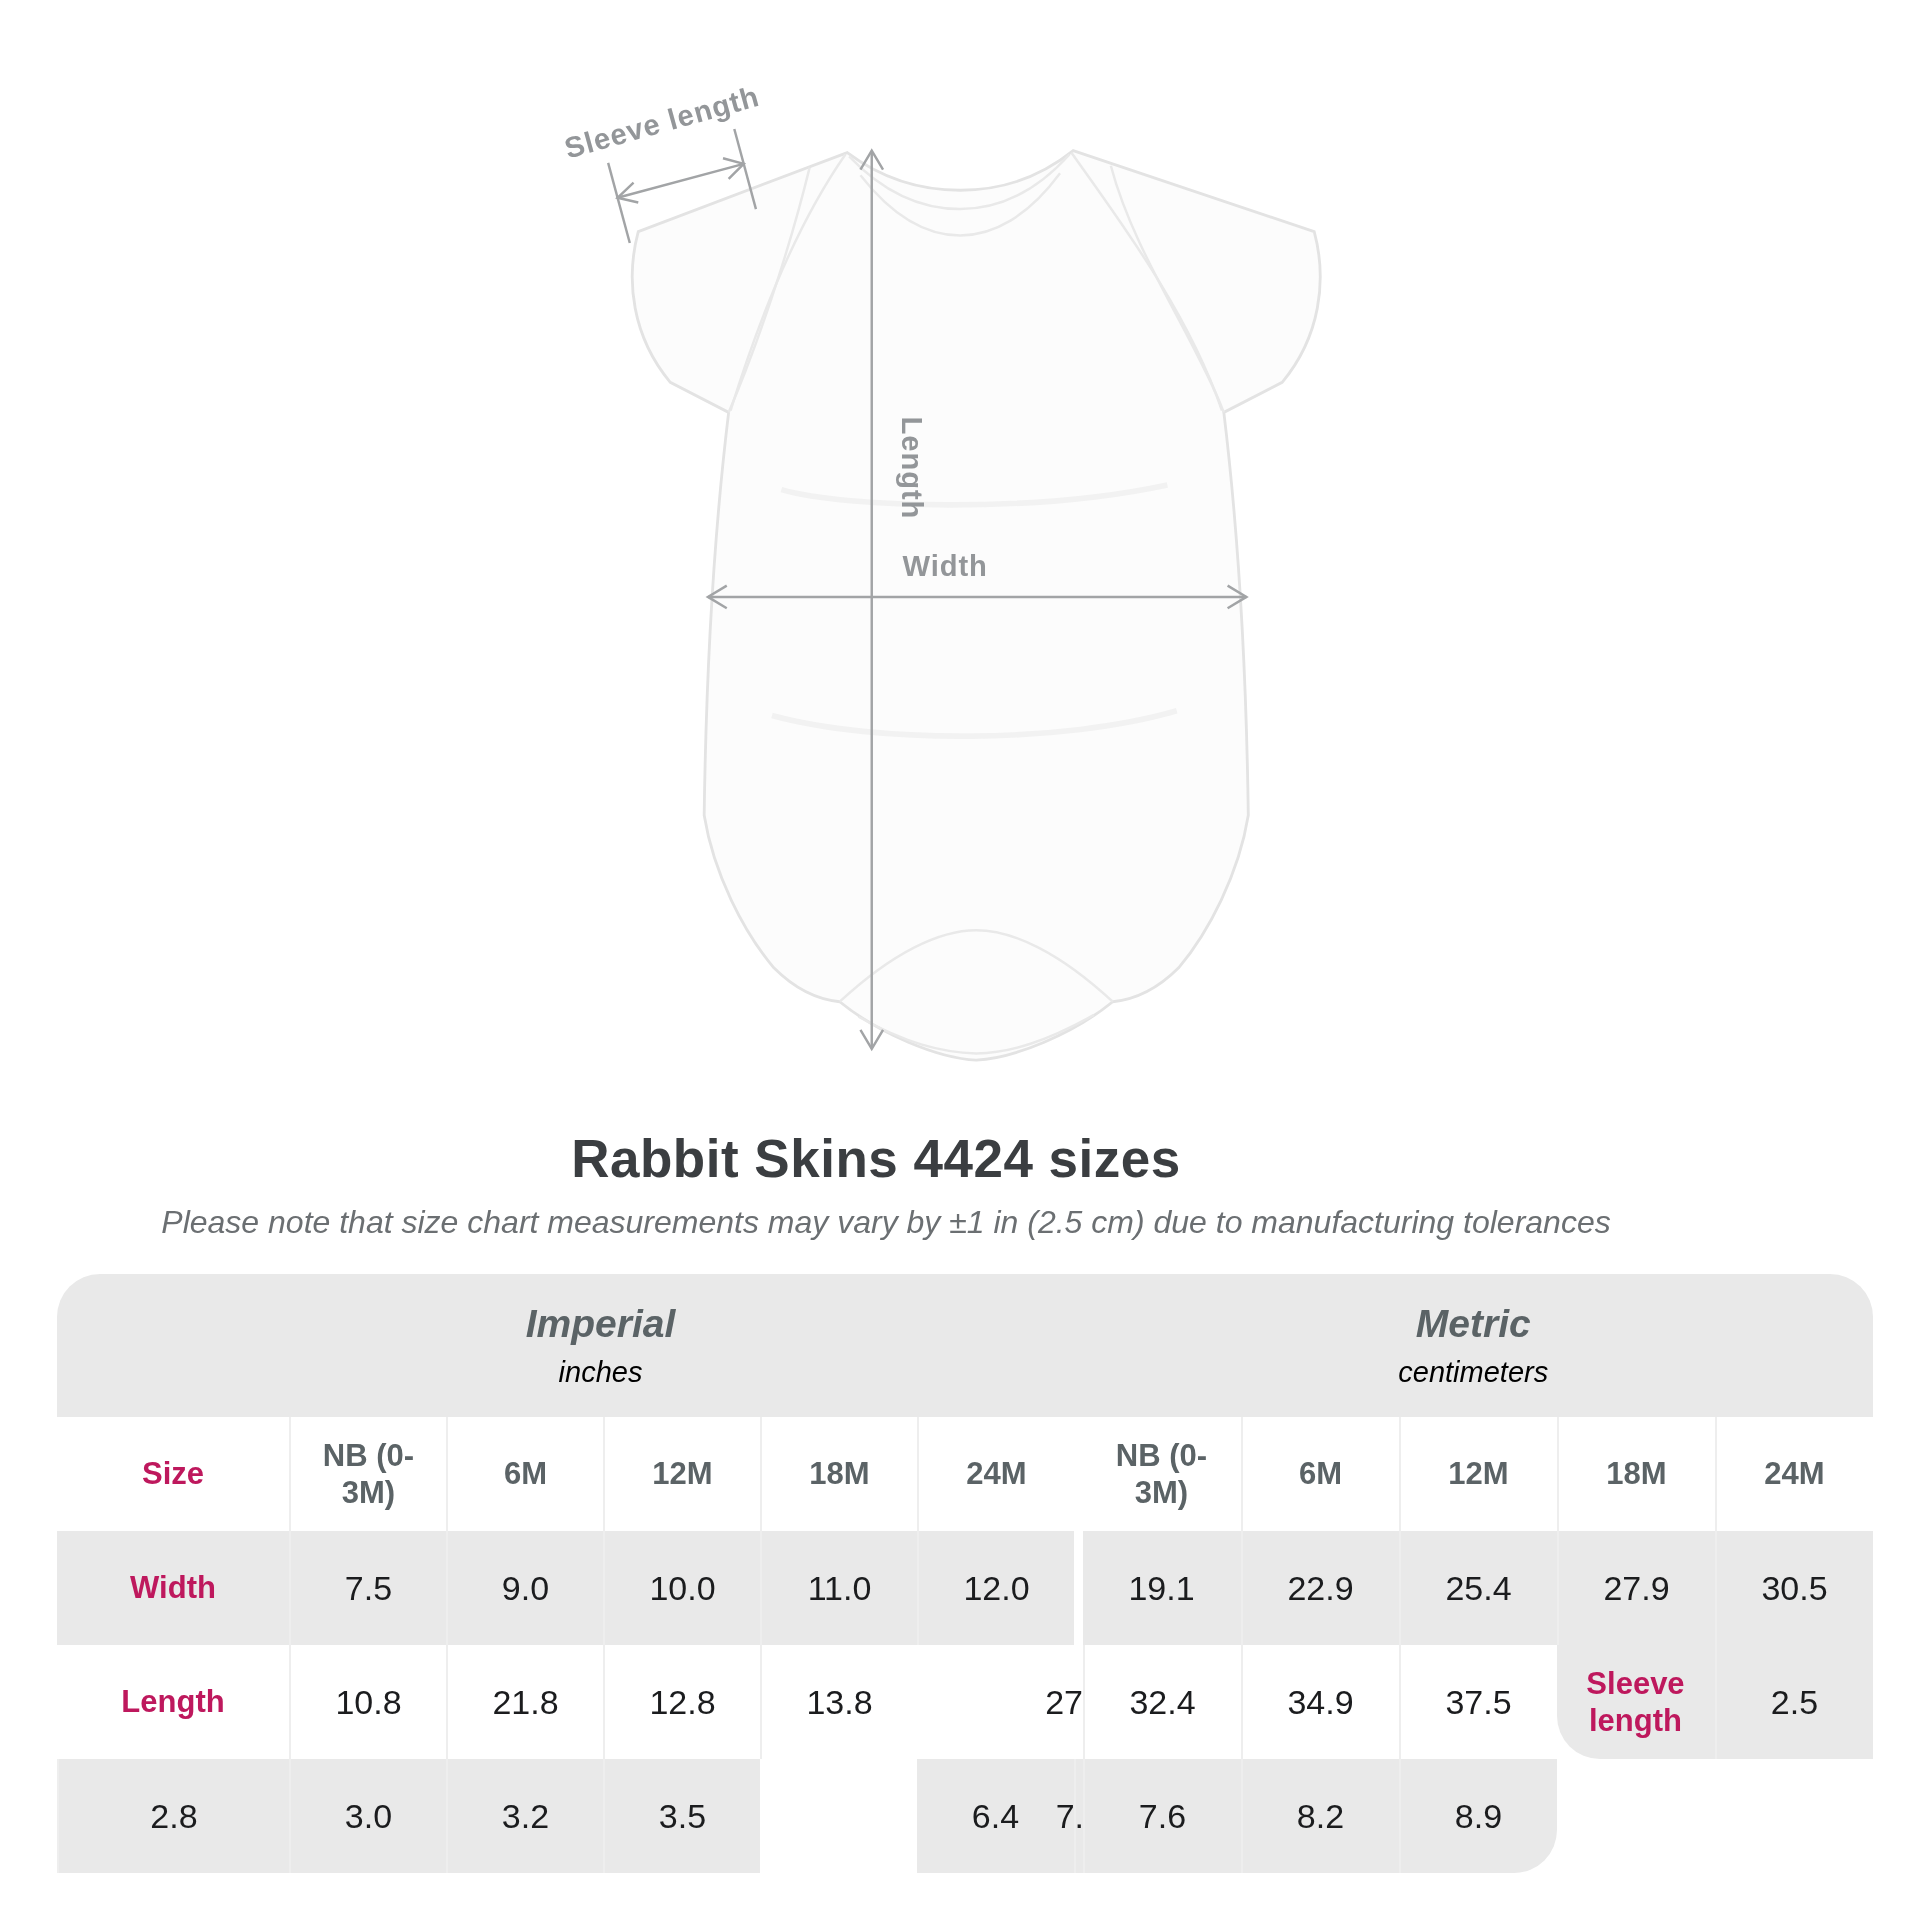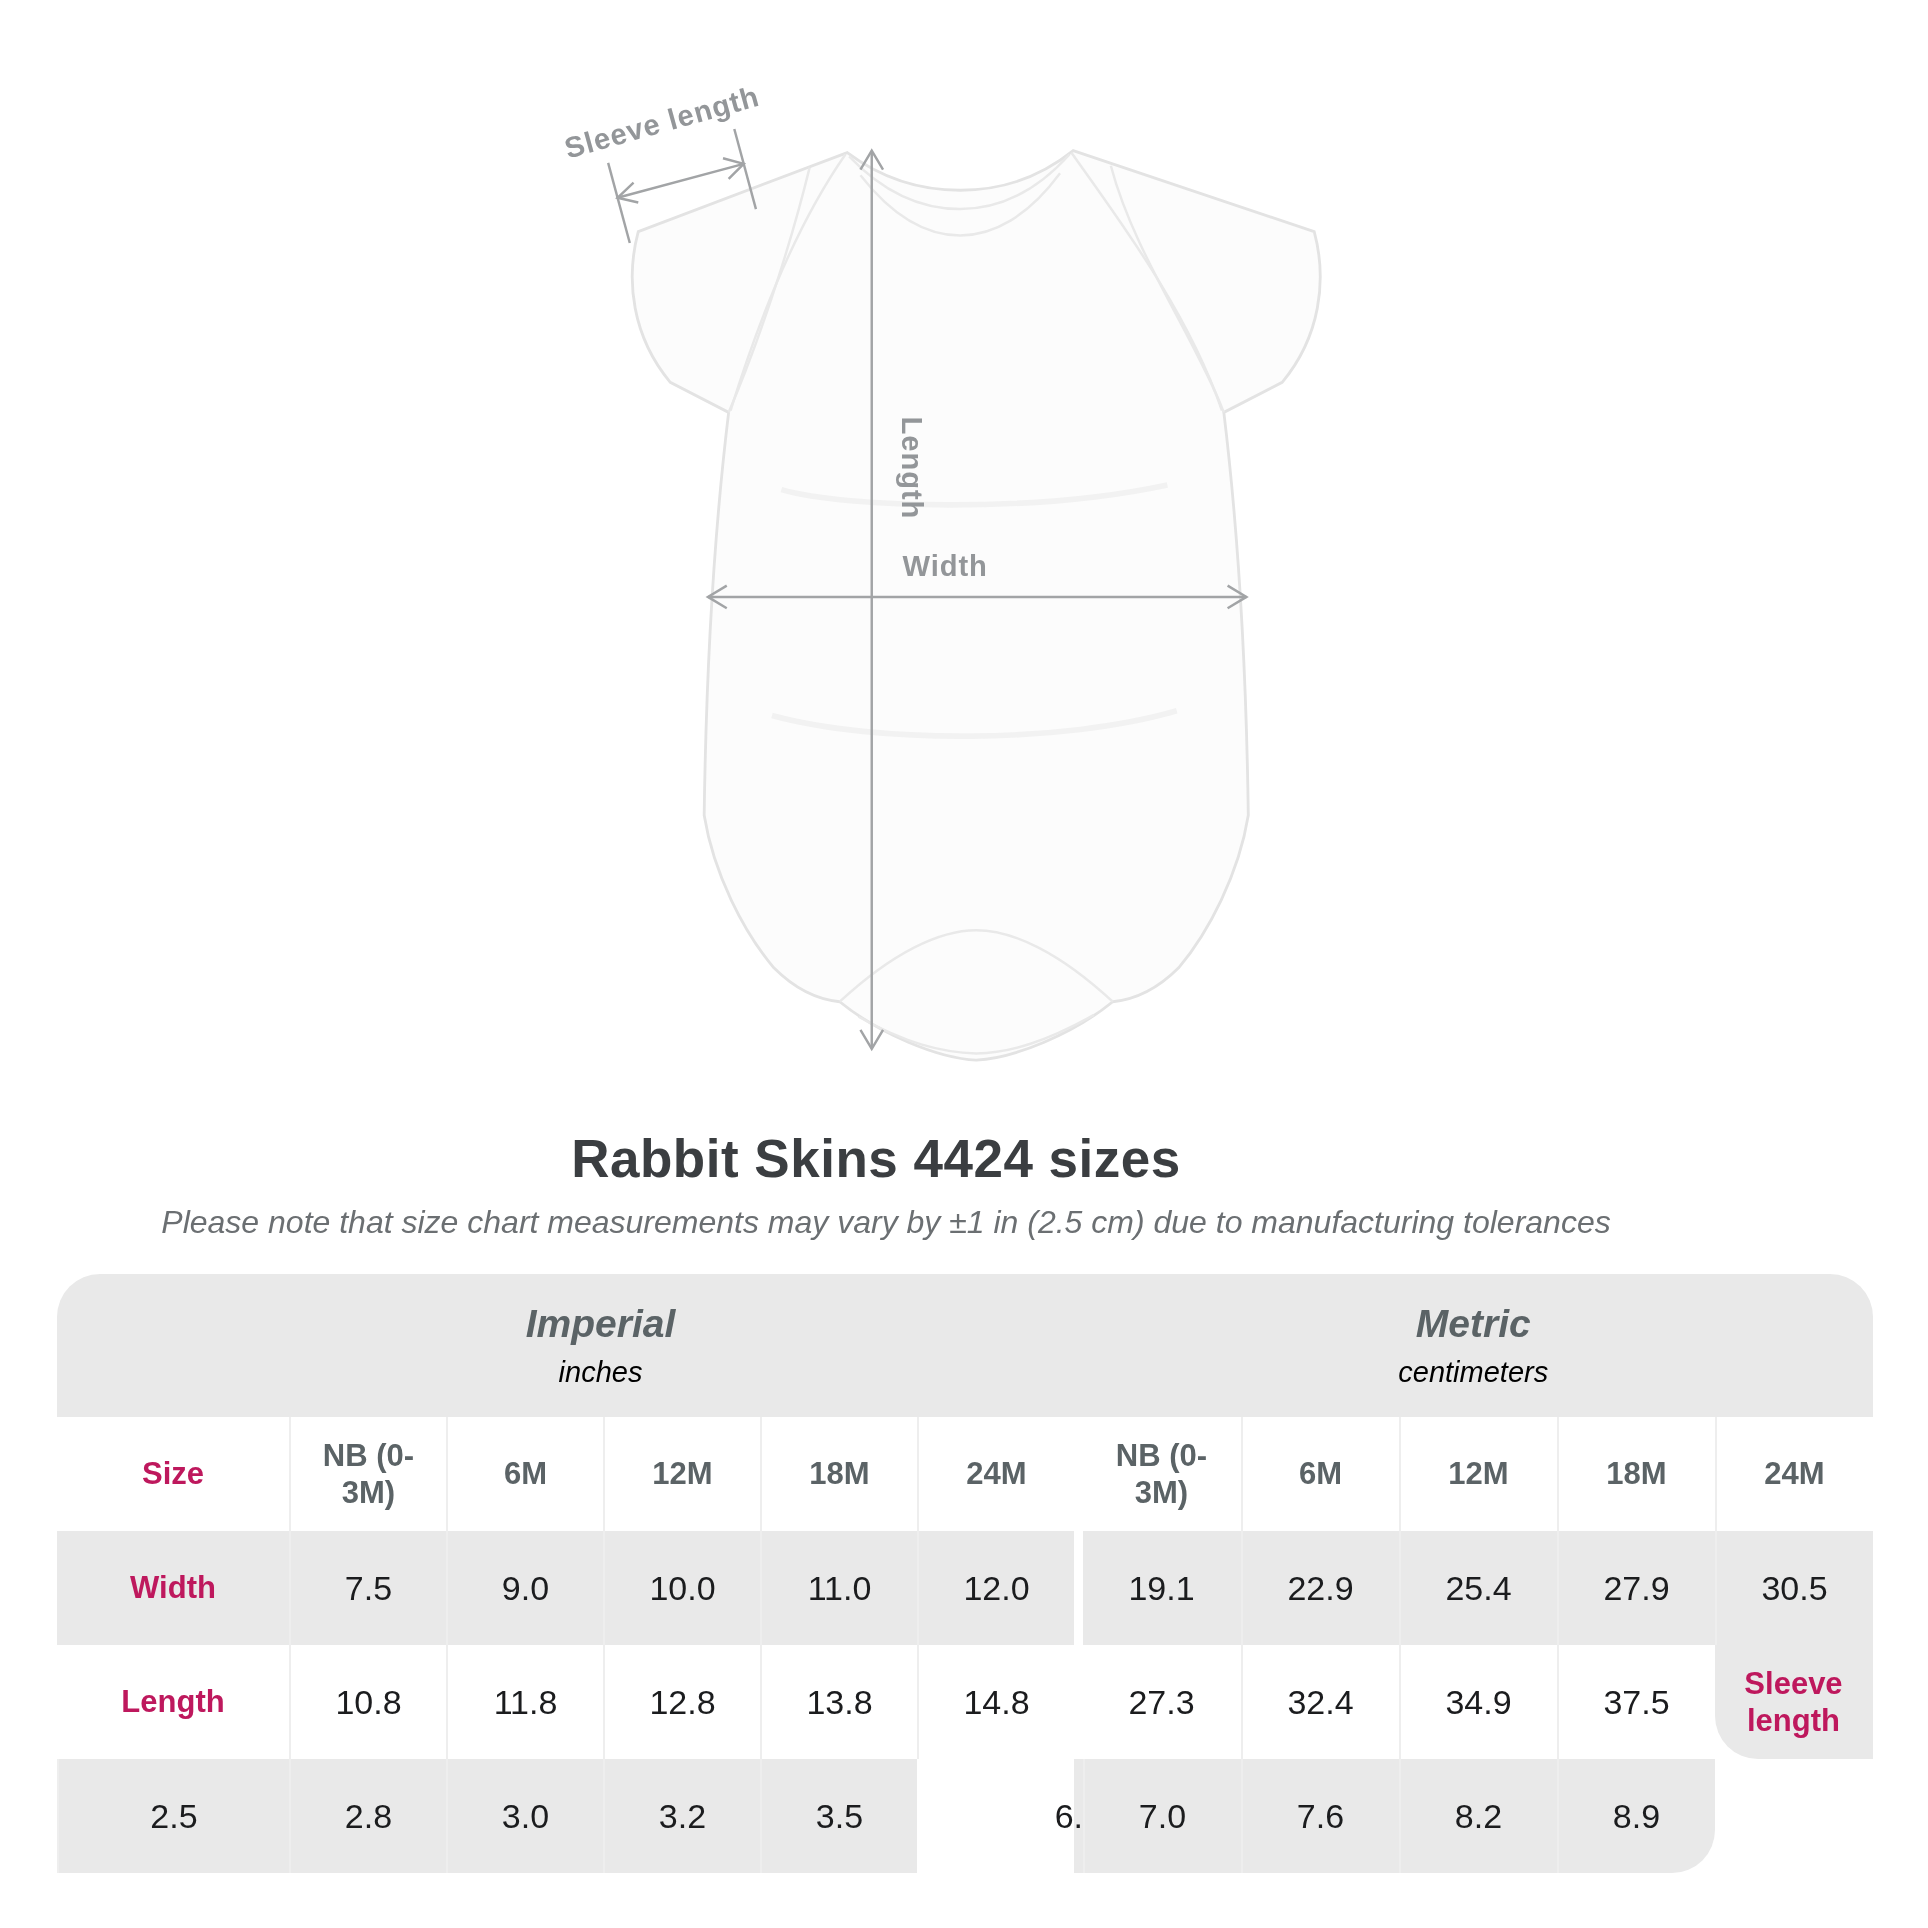--- a/index.html
+++ b/index.html
@@ -157,24 +157,23 @@
   <div class="cell rg val sep">12.0</div>
   <div class="gapcell"></div>
   <div class="cell rg val">19.1</div>
   <div class="cell rg val sep">22.9</div>
   <div class="cell rg val sep">25.4</div>
   <div class="cell rg val sep">27.9</div>
   <div class="cell rg val sep">30.5</div>
 
   <div class="cell rw rowhead">Length</div>
   <div class="cell rw val sep">10.8</div>
-  <div class="cell rw val sep">11.8</div>
+  <div class="cell rw val sep">21.8</div>
   <div class="cell rw val sep">12.8</div>
   <div class="cell rw val sep">13.8</div>
-  <div class="cell rw val sep">14.8</div>
   <div class="gapcell"></div>
   <div class="cell rw val">27.3</div>
   <div class="cell rw val sep">32.4</div>
   <div class="cell rw val sep">34.9</div>
   <div class="cell rw val sep">37.5</div>
 
   <div class="cell rg rowhead r-bl">Sleeve length</div>
   <div class="cell rg val sep">2.5</div>
   <div class="cell rg val sep">2.8</div>
   <div class="cell rg val sep">3.0</div>

